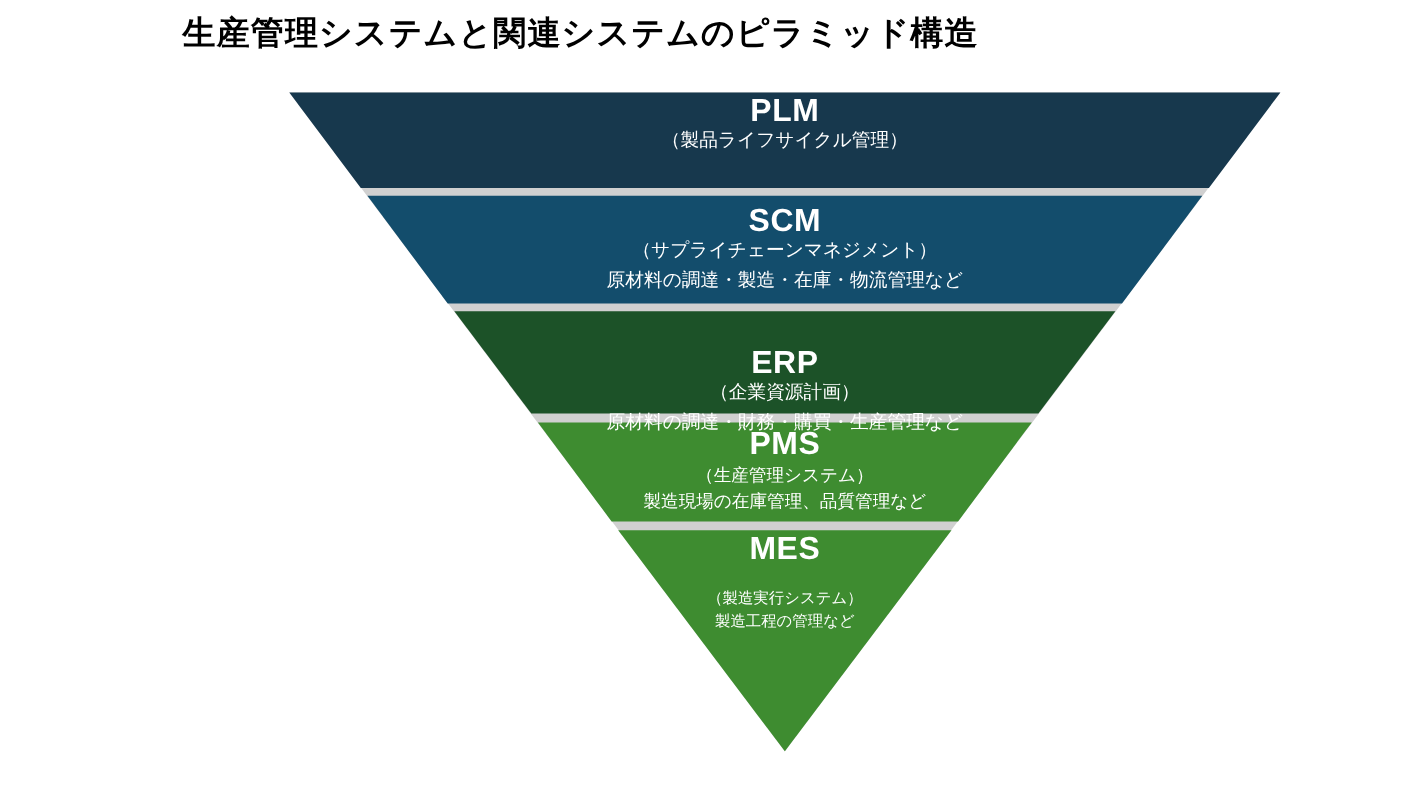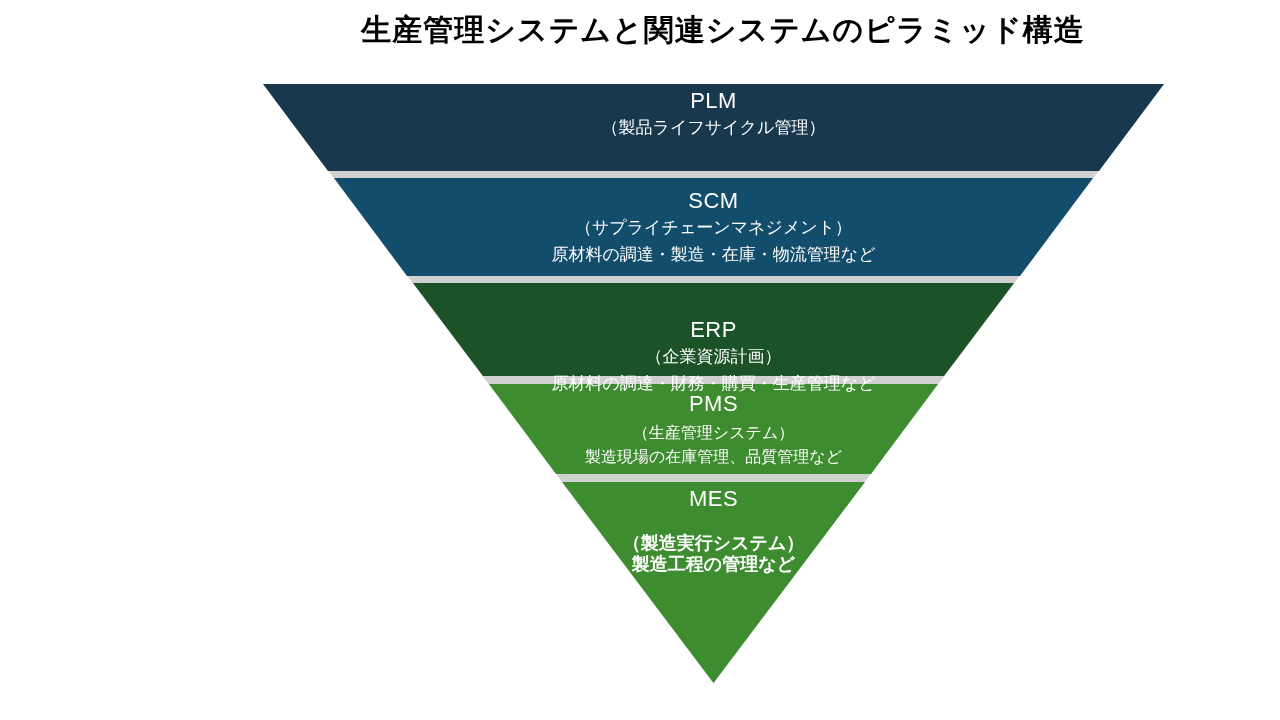--- a/index.html
+++ b/index.html
@@ -13,62 +13,62 @@
     height: 720px;
     background: #ffffff;
     overflow: hidden;
     font-family: "Liberation Sans", "DejaVu Sans", sans-serif;
   }
   .diagram-title {
     position: absolute;
     top: 10px;
     left: 166px;
     right: 0;
-    text-align: center;
+    text-align: left;
     font-size: 30px;
     font-weight: bold;
     color: #000000;
     letter-spacing: 1px;
   }
   svg.pyramid {
     position: absolute;
     top: 0;
     left: 0;
   }
   .layer-text {
     position: absolute;
     left: 393px;
     width: 641px;
     text-align: center;
     color: #ffffff;
   }
   .layer-acronym {
-    font-size: 22px;
-    font-weight: normal;
+    font-size: 29px;
+    font-weight: bold;
     line-height: 26px;
     letter-spacing: 0.5px;
   }
   .layer-sub {
     font-size: 17px;
     font-weight: normal;
     line-height: 27px;
   }
   .lt-plm { top: 88px; }
   .lt-scm { top: 188px; }
   .lt-erp { top: 289px; margin-top: 28px; }
   .lt-pms { top: 391px; }
   .lt-mes { top: 486px; }
   .lt-pms .layer-sub {
     font-size: 16px;
     font-weight: normal;
     line-height: 24px;
   }
   .lt-mes .layer-sub {
-    font-size: 18px;
-    font-weight: bold;
+    font-size: 14px;
+    font-weight: normal;
     line-height: 21px;
   }
   .lt-pms .layer-acronym { margin-bottom: 4px; text-align: center; }
   .lt-mes .layer-acronym { margin-bottom: 21px; }
 </style>
 </head>
 <body>
 
 <div class="canvas">
 

